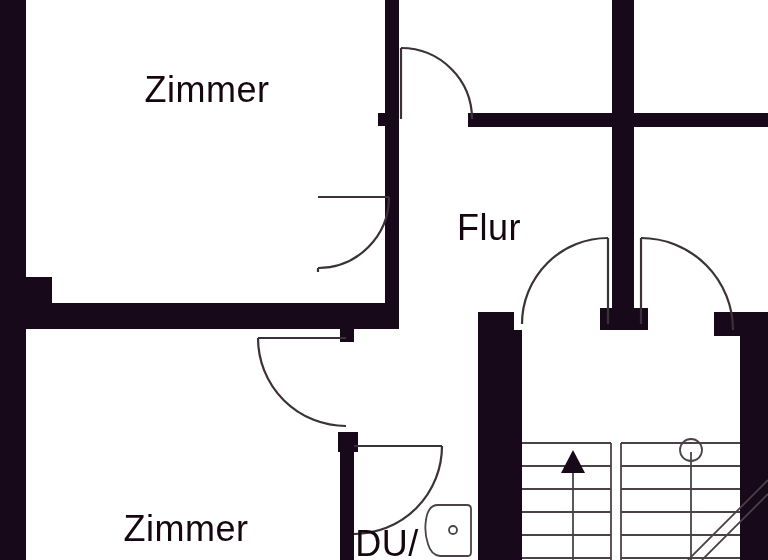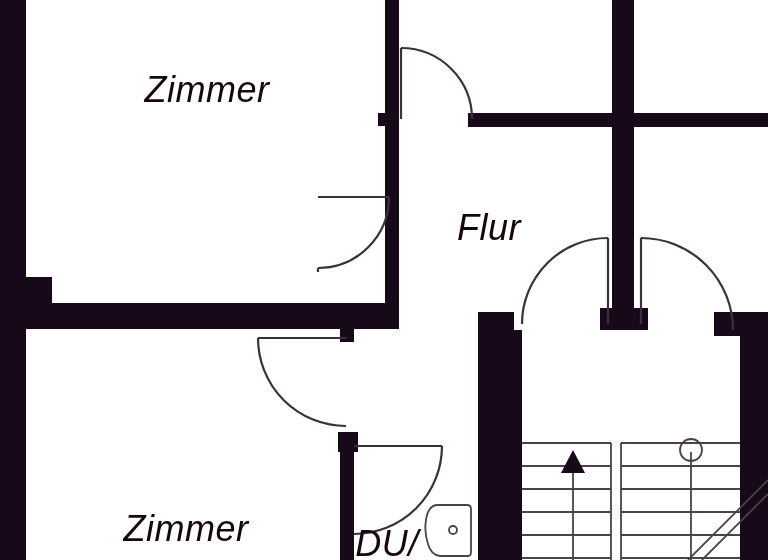--- a/index.html
+++ b/index.html
@@ -10,21 +10,20 @@
   }
   body {
     font-family: "Liberation Sans", sans-serif;
   }
   #plan-root {
     position: relative;
     width: 768px;
     height: 560px;
     background: #ffffff;
     overflow: hidden;
-    font-style: italic;
   }
   #plan-svg {
     display: block;
     width: 768px;
     height: 560px;
   }
   .room-label {
     font-family: "Liberation Sans", sans-serif;
     font-size: 36px;
     fill: #15060f;

